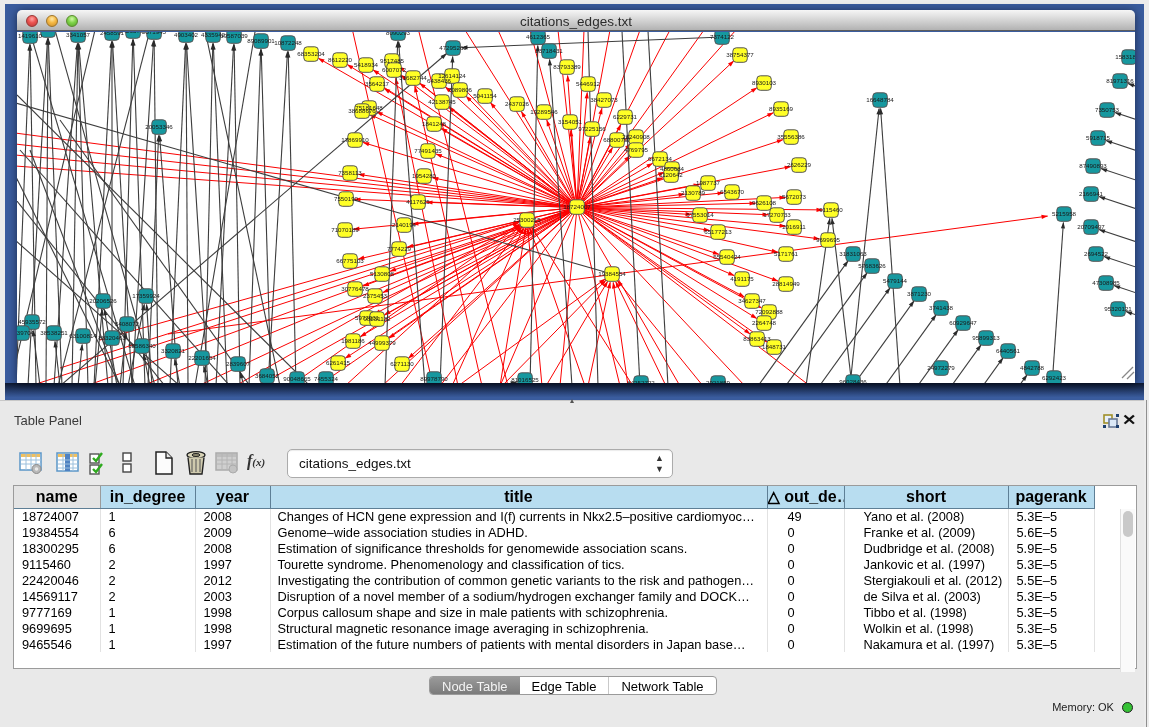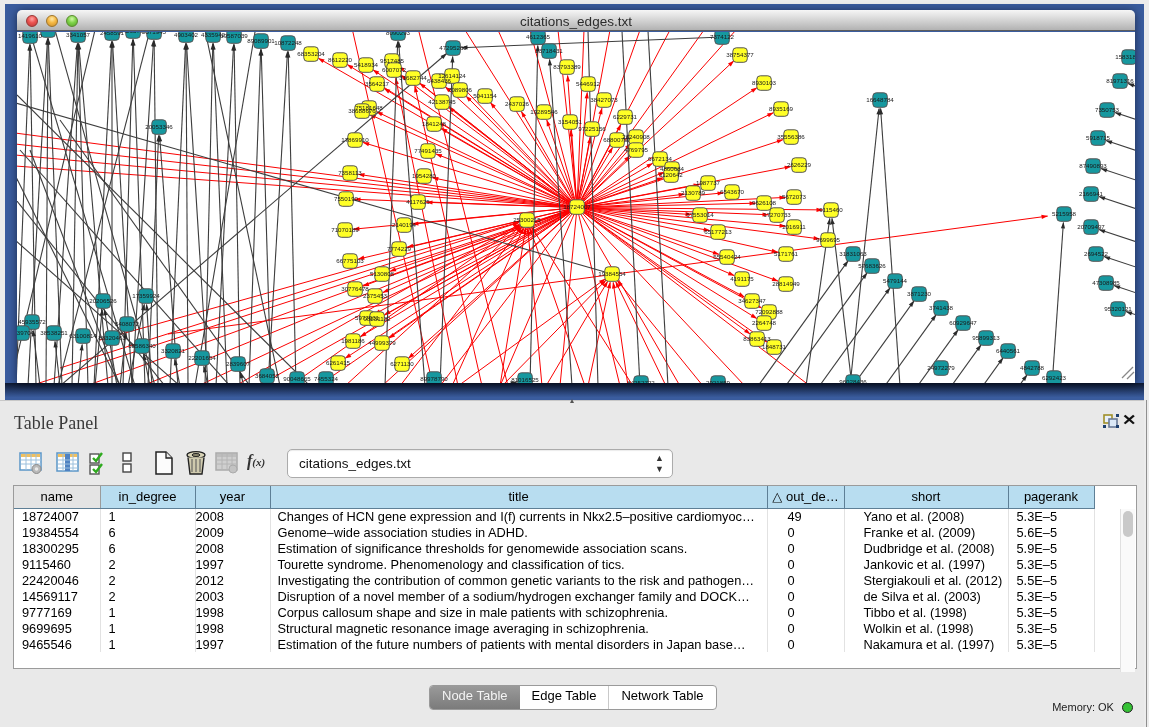--- a/index.html
+++ b/index.html
@@ -25,58 +25,58 @@
 #tl1 { left:9px;  background:radial-gradient(circle at 50% 30%, #ffa5a5, #ec5350 45%, #b93b38); border:1px solid #9a3634;}
 #tl2 { left:29px; background:radial-gradient(circle at 50% 30%, #ffe9a8, #f5b843 45%, #c98e2e); border:1px solid #9e7429;}
 #tl3 { left:49px; background:radial-gradient(circle at 50% 30%, #d2f7a9, #7ed348 45%, #58a32c); border:1px solid #5a8a2e;}
 #gcontent { position:absolute; left:0; top:22px; width:1118px; height:351px;
   background:#fff; overflow:hidden; }
 
 
 #tpanel { position:absolute; left:0; top:400px; width:1149px; height:327px;
   background:#e9e9e9; border-top:1px solid #c8c8c8; }
 #tphead { position:absolute; left:0; top:0; width:1149px; height:28px; }
-#tphead span { position:absolute; left:14px; top:12px; font-size:18px; color:#3a3a3a;font-family:Liberation Serif, serif; }
+#tphead span { position:absolute; left:14px; top:12px; font-size:13px; color:#3a3a3a; }
 #floaticon { position:absolute; right:29px; top:12px; }
 #closex { position:absolute; right:13px; top:10px; font-size:15px; font-weight:bold;
   color:#111; transform:scaleX(1.15); }
 
 #toolbar { position:absolute; left:19px; top:47px; height:34px; }
 .tbi { position:absolute; top:2px; }
 #combo { position:absolute; left:268px; top:1px; width:386px; height:29px;
   background:#fff; border:1px solid #ababab; border-radius:5px;
   box-shadow:inset 0 1px 1px rgba(0,0,0,.08); }
 #combo .lbl { position:absolute; left:11px; top:6px; font-size:13.5px; color:#111; }
 #combo .arr { position:absolute; right:8px; top:3px; font-size:9px; color:#333;
   line-height:11px; text-align:center; }
 
 #tablebox { position:absolute; left:13px; top:84px; width:1124px; height:184px;
   background:#fff; border:1px solid #9b9b9b; }
 table { border-collapse:collapse; table-layout:fixed; width:1080px;
   font-size:12.8px; color:#000; }
-th { height:22px; background:#b8ddf0; font-weight:normal; font-size:13px;
+th { height:22px; background:#b8ddf0; font-weight:bold; font-size:16px;
   border-right:1px solid #5e7f96; border-bottom:1px solid #5e7f96; overflow:hidden; white-space:nowrap; }
 th.c1 { background:#e4e4e4; border-right:1px solid #9b9b9b; }
 td { height:16px; padding:0; overflow:hidden; white-space:nowrap; font-size:12.8px; border-right:1px solid #e2e2e2; }
 td.c1 { padding-left:8px; }
 td.c2 { padding-left:8px; }
-td.c3 { }
+td.c3 { padding-left:8px; }
 td.c4 { padding-left:7px; }
 td.c5 { padding-left:20px; }
 td.c6 { padding-left:19px; }
 td.c7 { padding-left:8px; }
 col.c1 { width:86px; } col.c2 { width:95px; } col.c3 { width:75px; }
 col.c4 { width:497px; } col.c5 { width:77px; } col.c6 { width:164px; }
 col.c7 { width:86px; }
 #vsb { position:absolute; right:1px; top:23px; width:15px; height:163px;
   background:#fafafa; border-left:1px solid #e0e0e0; }
 #vsb .thumb { position:absolute; left:2px; top:2px; width:10px; height:26px;
   border-radius:5px; background:#c9c9c9; }
 
-#tabs { position:absolute; left:429px; top:284px; height:25px; display:flex;
+#tabs { position:absolute; left:429px; top:275px; height:19px; display:flex;
   border:1px solid #9a9a9a; border-radius:4px; overflow:hidden;
   font-size:13px; background:#fff; }
 #tabs div { padding:1px 12px 0 12px; line-height:17px; }
 #tabs .sel { background:linear-gradient(#9a9a9a,#7b7b7b); color:#f4f4f4; }
 #tabs .sep { padding:0; width:1px; background:#c9c9c9; }
 
 #status { position:absolute; right:16px; bottom:14px; font-size:11px; color:#222;margin-left:48px; }
 #status .dot { display:inline-block; width:11px; height:11px; border-radius:50%;
   background:#35c135; border:1px solid #222; vertical-align:-2px; margin-left:5px; }
 

